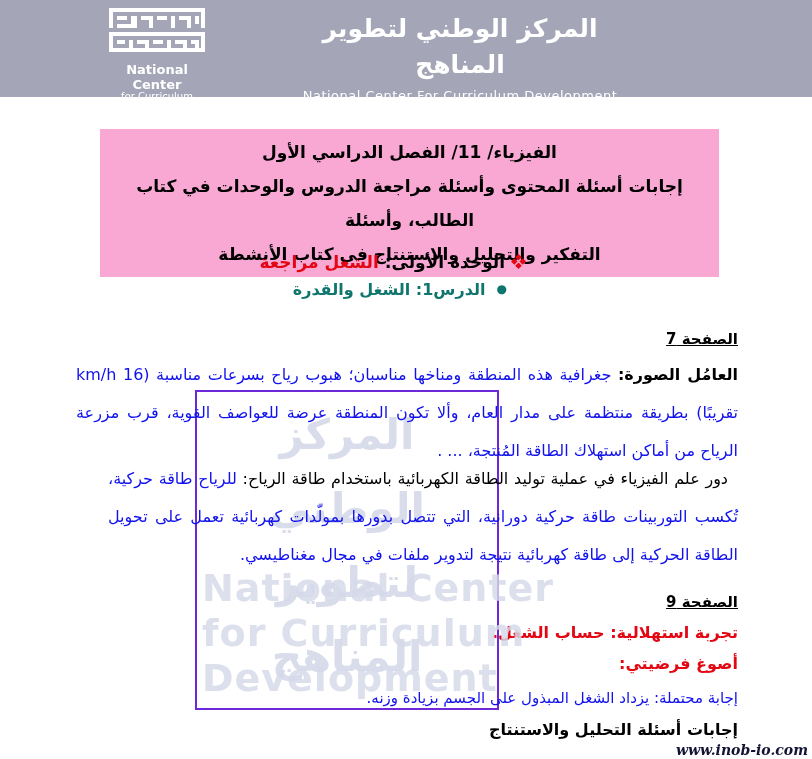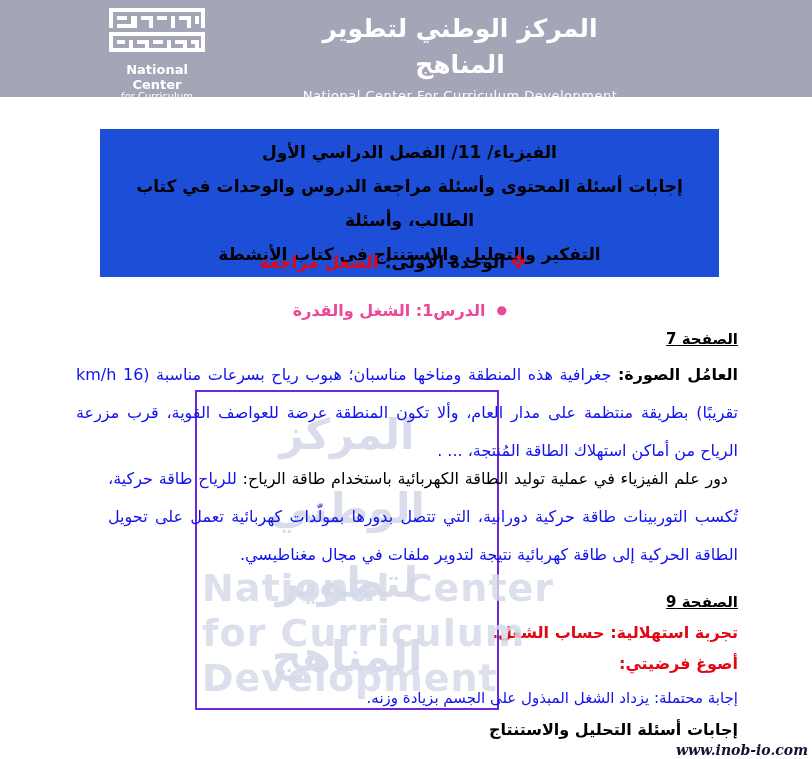--- a/index.html
+++ b/index.html
@@ -19,29 +19,29 @@
   
   .wm-ar{left:195px;top:390px;width:300px;z-index:0;border:2px solid #6d28d9;
          color:#d9dcea;font-weight:bold;font-size:42px;line-height:74px;
          text-align:center;direction:rtl;padding:6px 0 14px 0;letter-spacing:1px;}
   .wm-en{left:202px;top:566px;z-index:2;color:rgba(213,217,232,0.83);
          font-weight:bold;font-size:38px;line-height:45px;letter-spacing:1px;
          pointer-events:none;white-space:nowrap;}
   .wm-site{top:742px;right:4px;z-index:3;font-family:"DejaVu Serif",serif;
          font-style:italic;font-weight:bold;font-size:14px;color:#131335;}
   
-  .banner{left:100px;top:129px;width:611px;background:#1d4ed8;z-index:1;
+  .banner{left:100px;top:129px;width:611px;background:#f9a8d4;z-index:1;
           text-align:center;direction:rtl;color:#000;font-weight:bold;
           font-size:17px;line-height:34px;padding:6px 4px;}
   
   .unit-line{top:252px;right:286px;z-index:1;direction:rtl;white-space:nowrap;
              font-size:17px;font-weight:bold;color:#000;}
   .unit-value{color:#e30613;}
-  .lesson-line{top:301px;right:305px;z-index:1;direction:rtl;white-space:nowrap;
-             font-size:16px;font-weight:bold;color:#ec4899;}
+  .lesson-line{top:280px;right:305px;z-index:1;direction:rtl;white-space:nowrap;
+             font-size:16px;font-weight:bold;color:#0f766e;}
   .lesson-bullet{font-size:12px;vertical-align:2px;}
   .pagehead{right:74px;z-index:1;direction:rtl;font-size:15px;font-weight:bold;
             color:#000;text-decoration:underline;}
   .para{right:74px;left:76px;z-index:1;direction:rtl;text-align:justify;
         font-size:16px;line-height:38px;color:#1111ee;}
   .para .lead-bold{color:#000;font-weight:bold;}
   .para .lead-plain{color:#000;}
   .red-line{right:74px;z-index:1;direction:rtl;font-size:16px;font-weight:bold;
             color:#e30613;white-space:nowrap;}
   .blue-line{right:74px;z-index:1;direction:rtl;font-size:15px;color:#1111ee;

